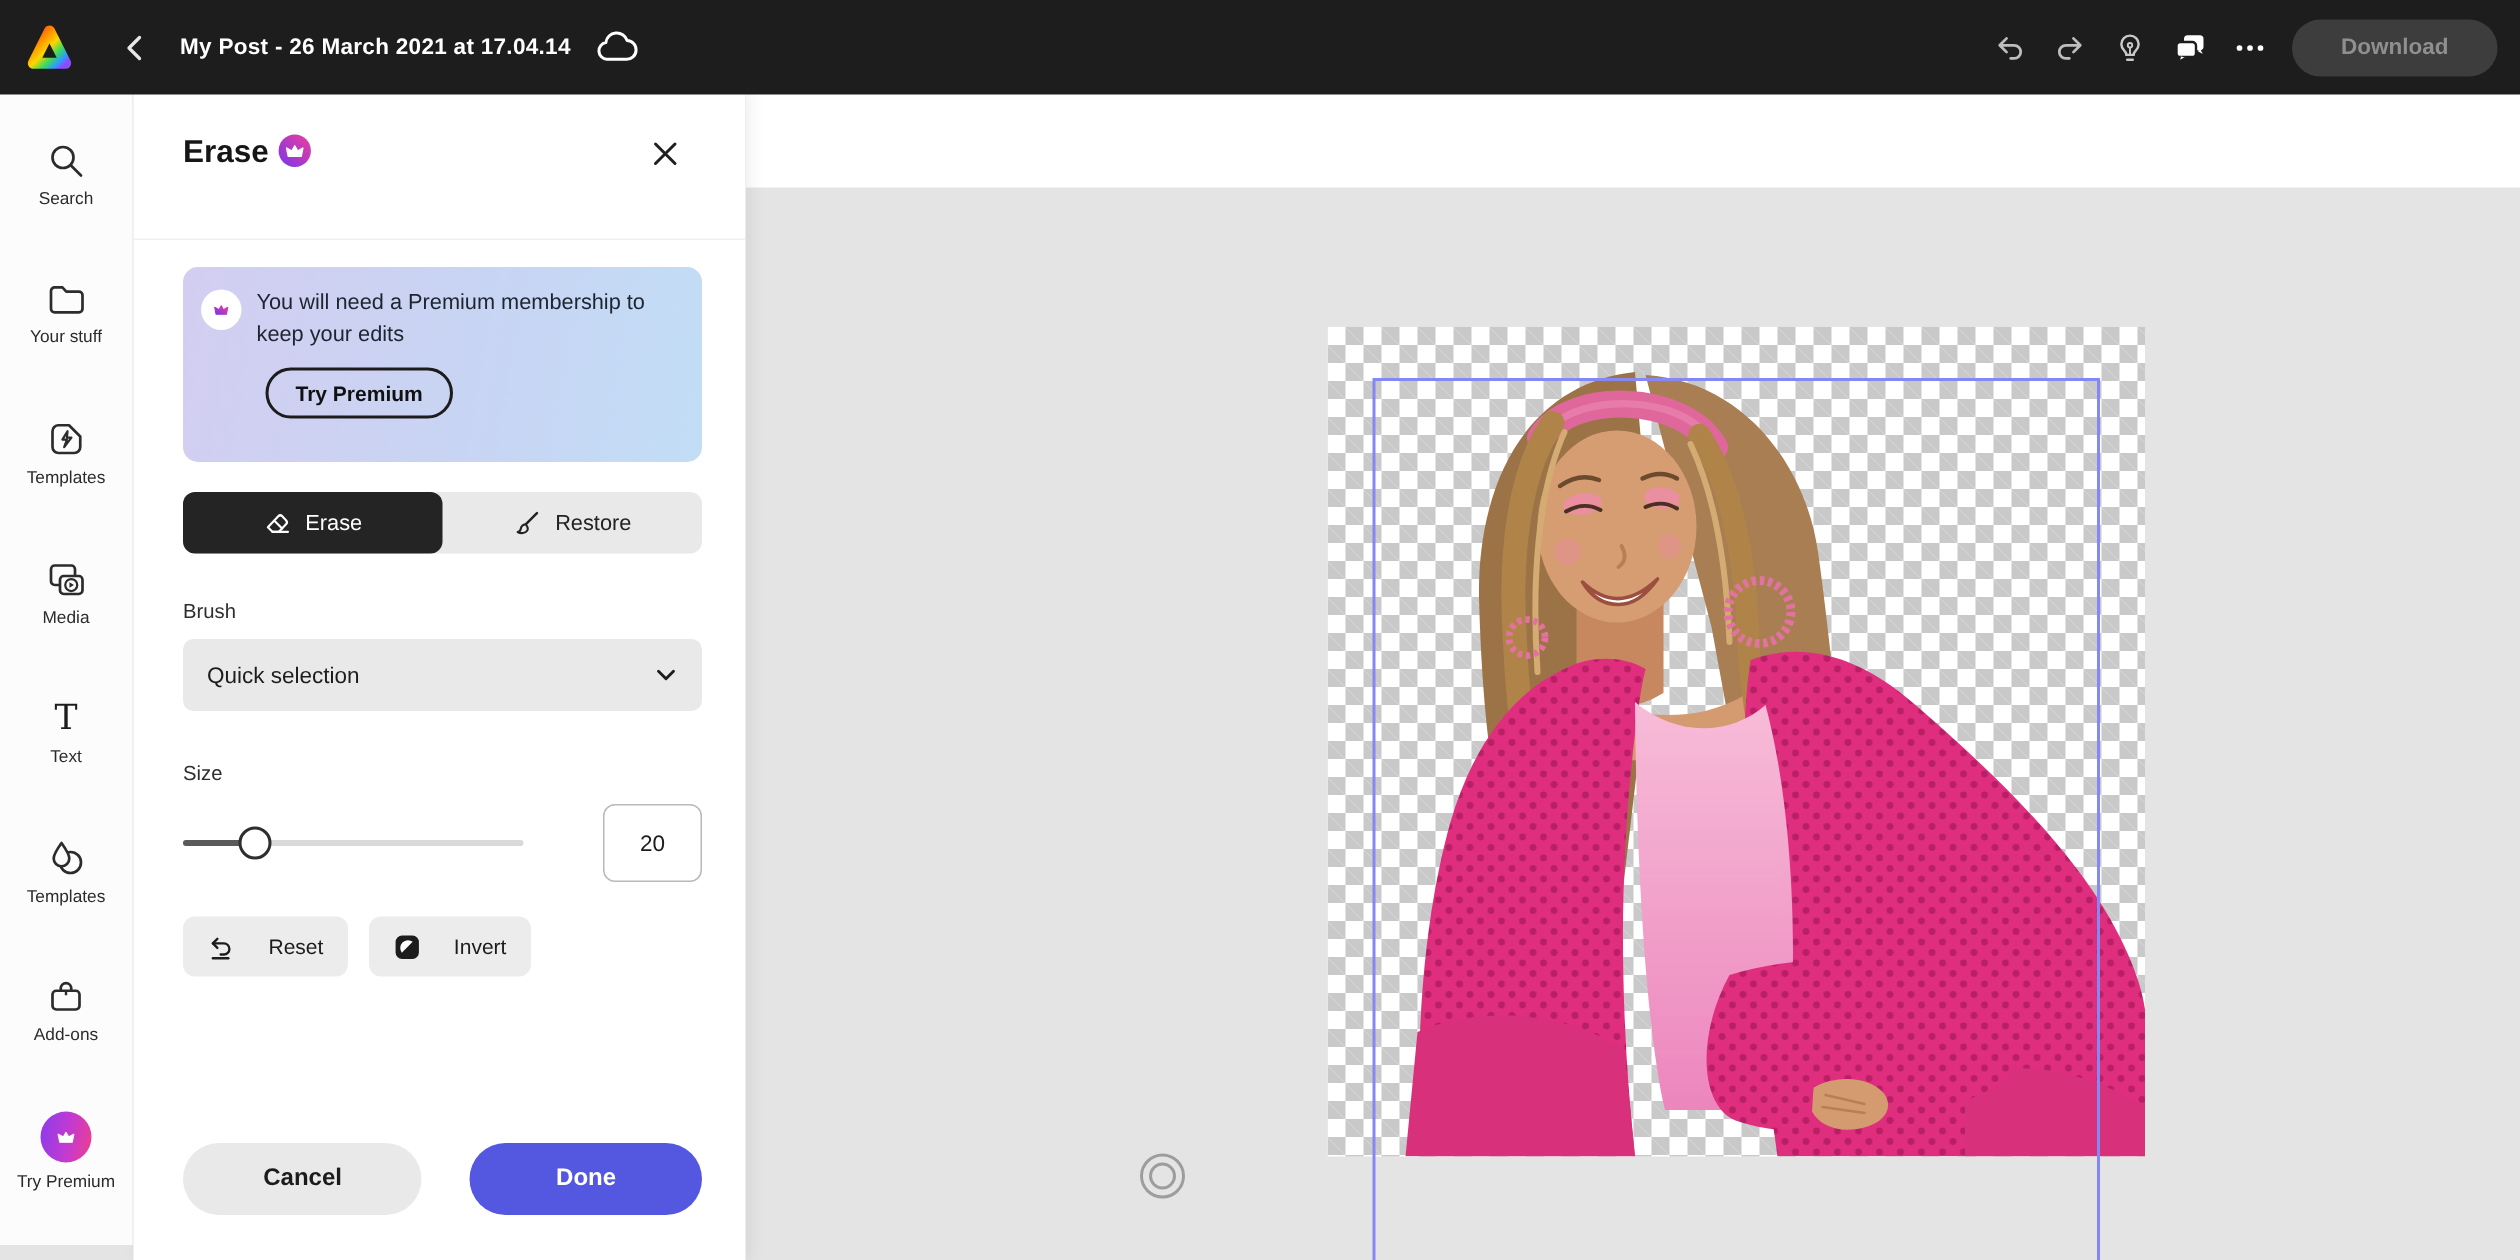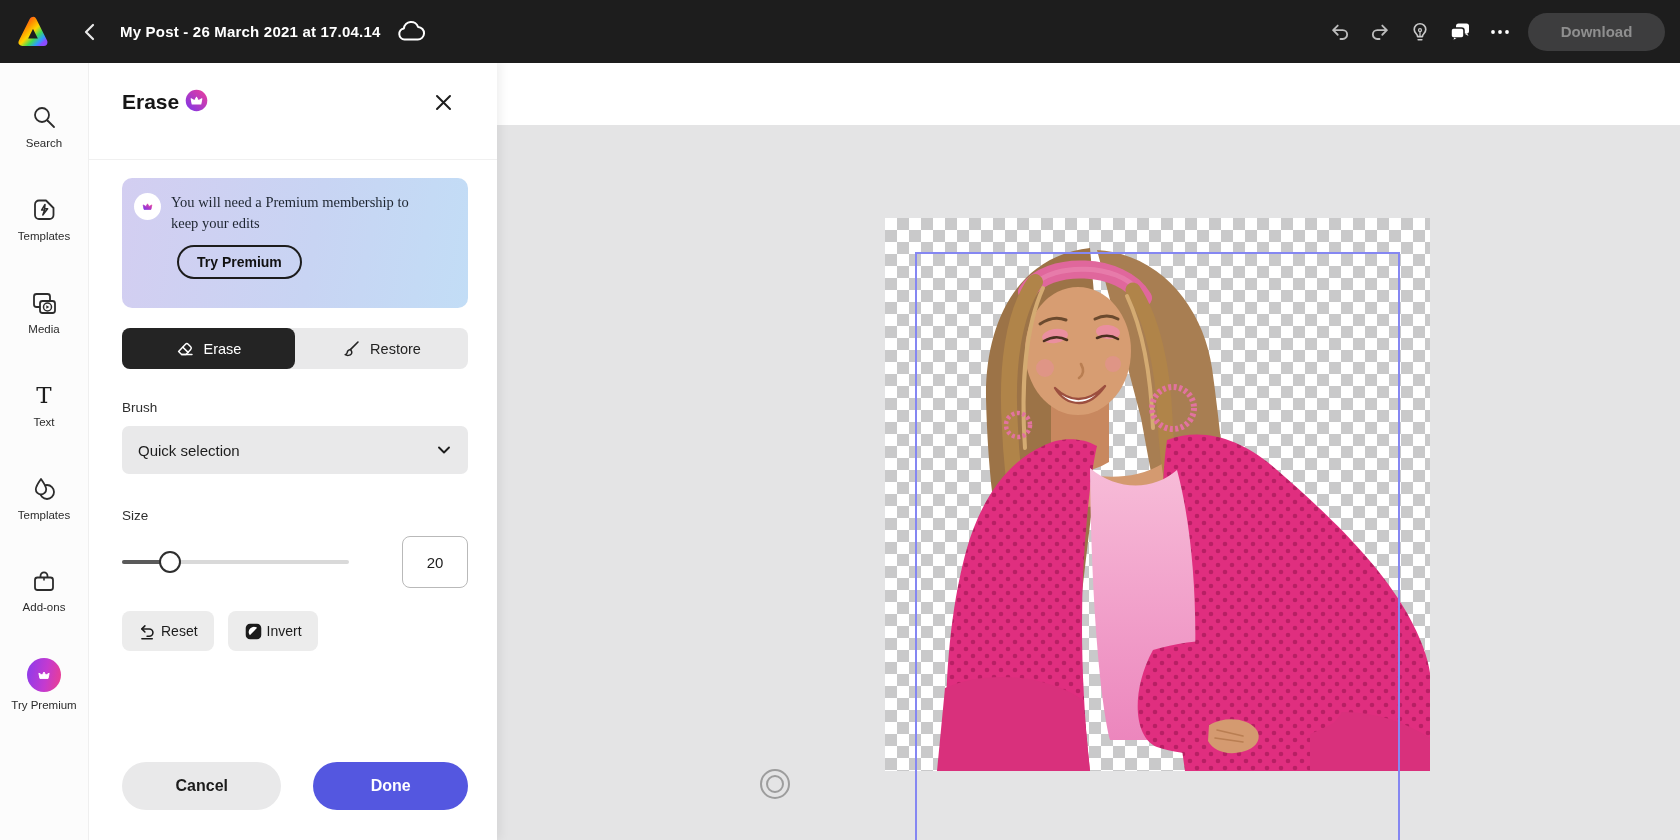--- a/index.html
+++ b/index.html
@@ -16,21 +16,21 @@
   .doc-title { color:#fff; font-weight:700; font-size:15px; margin-left:12px; letter-spacing:.2px; }
   .cloud { margin-left:16px; display:flex; align-items:center; }
   .topbar-spacer { flex:1; }
   .tb-ico { width:40px; height:40px; display:flex; align-items:center; justify-content:center;
             color:#c9c9c9; cursor:pointer; }
   .download-btn { width:137px; height:38px; margin:0 15px 0 8px; border-radius:20px;
                   background:#3d3d3e; color:#8f8f8f; font-weight:700; font-size:15px;
                   border:none; cursor:default; }
 
   
-  .sidebar { position:absolute; left:0; top:60px; width:89px; height:780px; background:#fcfcfc;
+  .sidebar { position:absolute; left:0; top:50px; width:89px; height:780px; background:#fcfcfc;
              border-right:1px solid #efefef; display:flex; flex-direction:column;
              align-items:center; padding-top:20px; z-index:40; }
   .side-item { width:89px; height:93px; display:flex; flex-direction:column; align-items:center;
                justify-content:center; cursor:pointer; color:#2c2c2c; }
   .side-item svg { flex:0 0 auto; }
   .side-label { font-size:11.5px; margin-top:7px; color:#2b2b2b; }
   .prem-circle { width:34px; height:34px; border-radius:50%;
                  background:linear-gradient(100deg,#8a3cec 0%, #c43ad0 55%, #ee3f8d 100%);
                  display:flex; align-items:center; justify-content:center; }
 
@@ -42,21 +42,21 @@
   .title-crown { position:absolute; left:96px; top:29px; width:23px; height:23px; }
   .close-btn { position:absolute; right:40px; top:28px; width:28px; height:28px; display:flex;
                align-items:center; justify-content:center; cursor:pointer; }
 
   .panel-body { position:absolute; left:33px; top:118px; width:346px; }
   .prem-banner { width:346px; height:130px; border-radius:10px; padding:14px 16px 0 12px;
                  background:linear-gradient(100deg,#d3cef1 0%, #c8d4f3 55%, #c2ddf6 100%); }
   .prem-row { display:flex; }
   .prem-badge { width:27px; height:27px; border-radius:50%; background:#fff; flex:0 0 auto;
                 display:flex; align-items:center; justify-content:center; margin-top:1px; }
-  .prem-text { font-size:14.5px; line-height:1.45; color:#1d2530; margin-left:10px; max-width:260px;font-family:Liberation Serif, serif; }
+  .prem-text { font-size:14.5px; line-height:1.45; color:#1d2530; margin-left:10px; max-width:260px; }
   .try-prem-btn { margin:11px 0 0 43px; height:34px; padding:0 18px; border-radius:18px;
                   border:2px solid #1c1c1c; background:transparent; font-size:14px; font-weight:700;
                   color:#111; cursor:pointer; font-family:inherit; }
 
   .seg { margin-top:20px; width:346px; height:41px; background:#e9e9ea; border-radius:8px;
          display:flex; }
   .seg-btn { flex:1; display:flex; align-items:center; justify-content:center; gap:9px;
              font-size:14.5px; border-radius:8px; cursor:pointer; color:#232323; }
   .seg-btn.active { background:#242424; color:#fff; font-weight:400; }
 
@@ -72,21 +72,21 @@
   .slider-fill { position:absolute; left:0; top:9px; height:4px; background:#5a5a5a;
                  border-radius:2px; }
   .slider-thumb { position:absolute; top:0; width:22px; height:22px; margin-left:-11px;
                   background:#fff; border:2.5px solid #2e2e2e; border-radius:50%; cursor:grab; }
   .size-input { margin-left:53px; width:66px; height:52px; border:1.5px solid #b9b9b9;
                 border-radius:8px; text-align:center; font-size:15px; color:#1d1d1d;
                 font-family:inherit; background:#fff; }
 
   .mini-actions { margin-top:23px; display:flex; gap:14px; }
   .mini-btn { height:40px; padding:0 16px; background:#ececec; border:none; border-radius:8px;
-              display:flex; align-items:center; gap:4px; font-size:14px; color:#1c1c1c;
+              display:flex; align-items:center; gap:22px; font-size:14px; color:#1c1c1c;
               cursor:pointer; font-family:inherit; }
 
   .panel-footer { position:absolute; left:33px; bottom:30px; width:346px; display:flex;
                   justify-content:space-between;gap:32px; }
   .cancel-btn { width:160px; height:48px; border-radius:24px; background:#e9e9ea; border:none;
                 font-size:16px; font-weight:700; color:#1c1c1c; cursor:pointer; font-family:inherit; }
   .done-btn { width:155px; height:48px; border-radius:24px; background:#5457e0; border:none;
               font-size:16px; font-weight:700; color:#fff; cursor:pointer; font-family:inherit; }
 
   
@@ -175,20 +175,26 @@
 
   <div class="sidebar">
     <div class="side-item">
       <svg width="26" height="26" viewBox="0 0 26 26">
           <circle cx="11" cy="11" r="7" fill="none" stroke="#2c2c2c" stroke-width="1.8"></circle>
           <path d="M16.5 16.5 L23 23" stroke="#2c2c2c" stroke-width="1.8" stroke-linecap="round"></path>
         </svg>
       <div class="side-label">Search</div>
     </div>
     <div class="side-item">
+      <svg width="27" height="24" viewBox="0 0 27 24">
+          <path d="M3 6 a2.4 2.4 0 0 1 2.4 -2.4 h5.2 l2.6 2.8 h8.4 A2.4 2.4 0 0 1 24 8.8 v9 a2.4 2.4 0 0 1 -2.4 2.4 H5.4 A2.4 2.4 0 0 1 3 17.8 Z" fill="none" stroke="#2c2c2c" stroke-width="1.8" stroke-linejoin="round"></path>
+        </svg>
+      <div class="side-label">Your stuff</div>
+    </div>
+    <div class="side-item">
       <svg width="26" height="26" viewBox="0 0 26 26">
           <path d="M8 3.5 h7 l7.5 7.5 v7 a4 4 0 0 1 -4 4 h-10.5 a4 4 0 0 1 -4 -4 v-10.5 a4 4 0 0 1 4 -4 Z" fill="none" stroke="#2c2c2c" stroke-width="1.8" stroke-linejoin="round"></path>
           <path d="M14 7.5 l-3.4 5.6 h3 l-1.8 5 l4.8 -6.4 h-3 Z" fill="none" stroke="#2c2c2c" stroke-width="1.5" stroke-linejoin="round"></path>
         </svg>
       <div class="side-label">Templates</div>
     </div>
     <div class="side-item">
       <svg width="27" height="25" viewBox="0 0 27 25">
           <rect x="3" y="3" width="16" height="13" rx="2.5" fill="none" stroke="#2c2c2c" stroke-width="1.8"></rect>
           <rect x="9" y="10" width="15" height="12" rx="2.5" fill="#fcfcfc" stroke="#2c2c2c" stroke-width="1.8"></rect>

